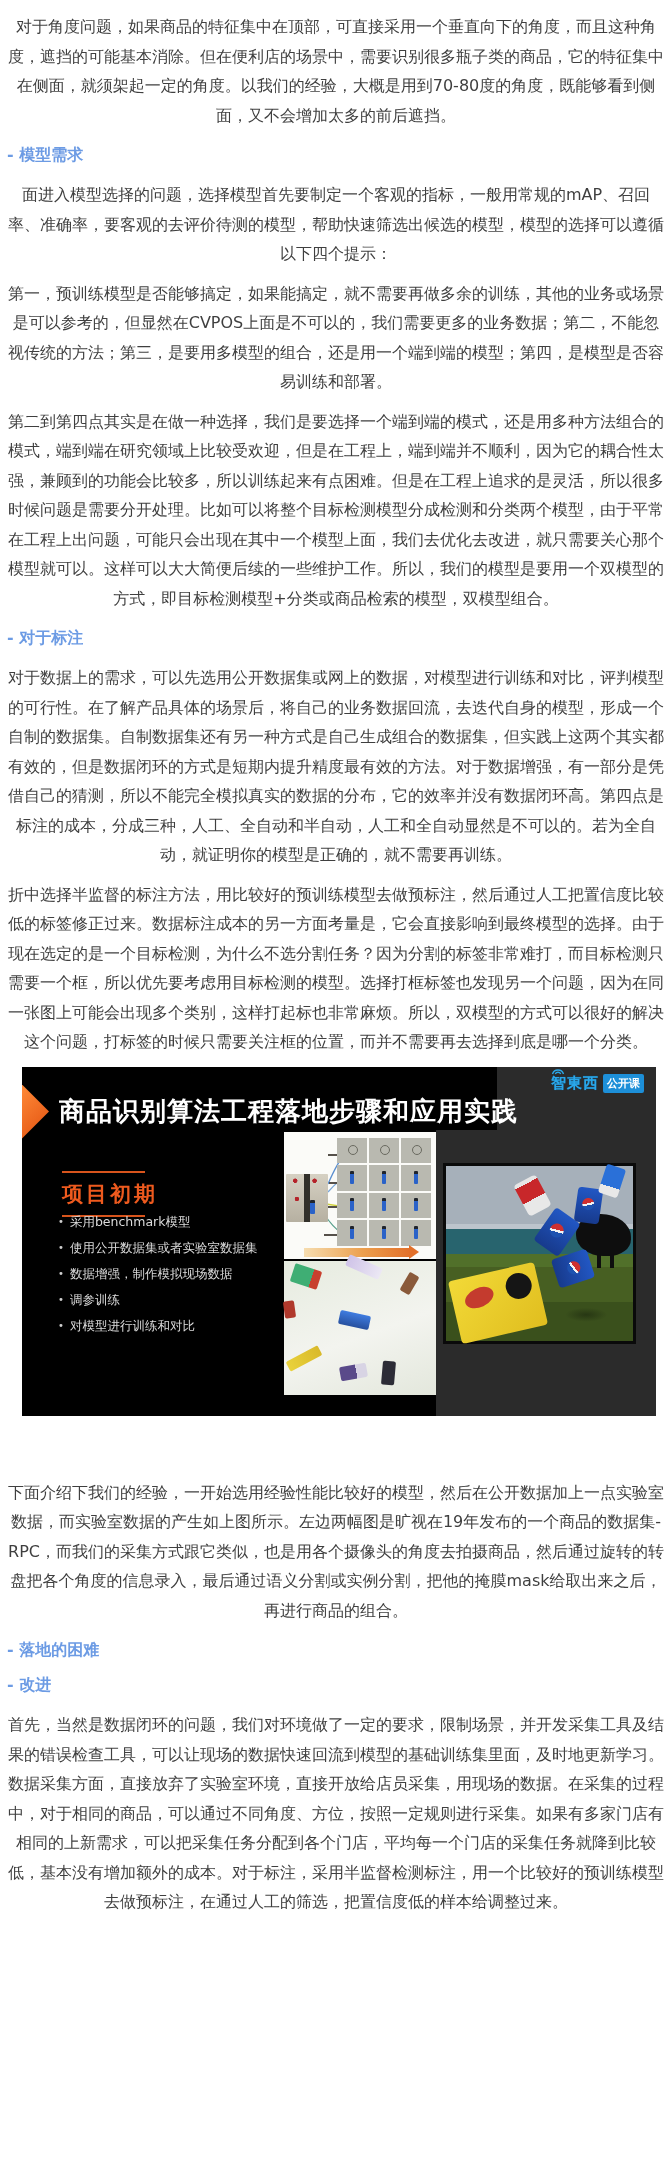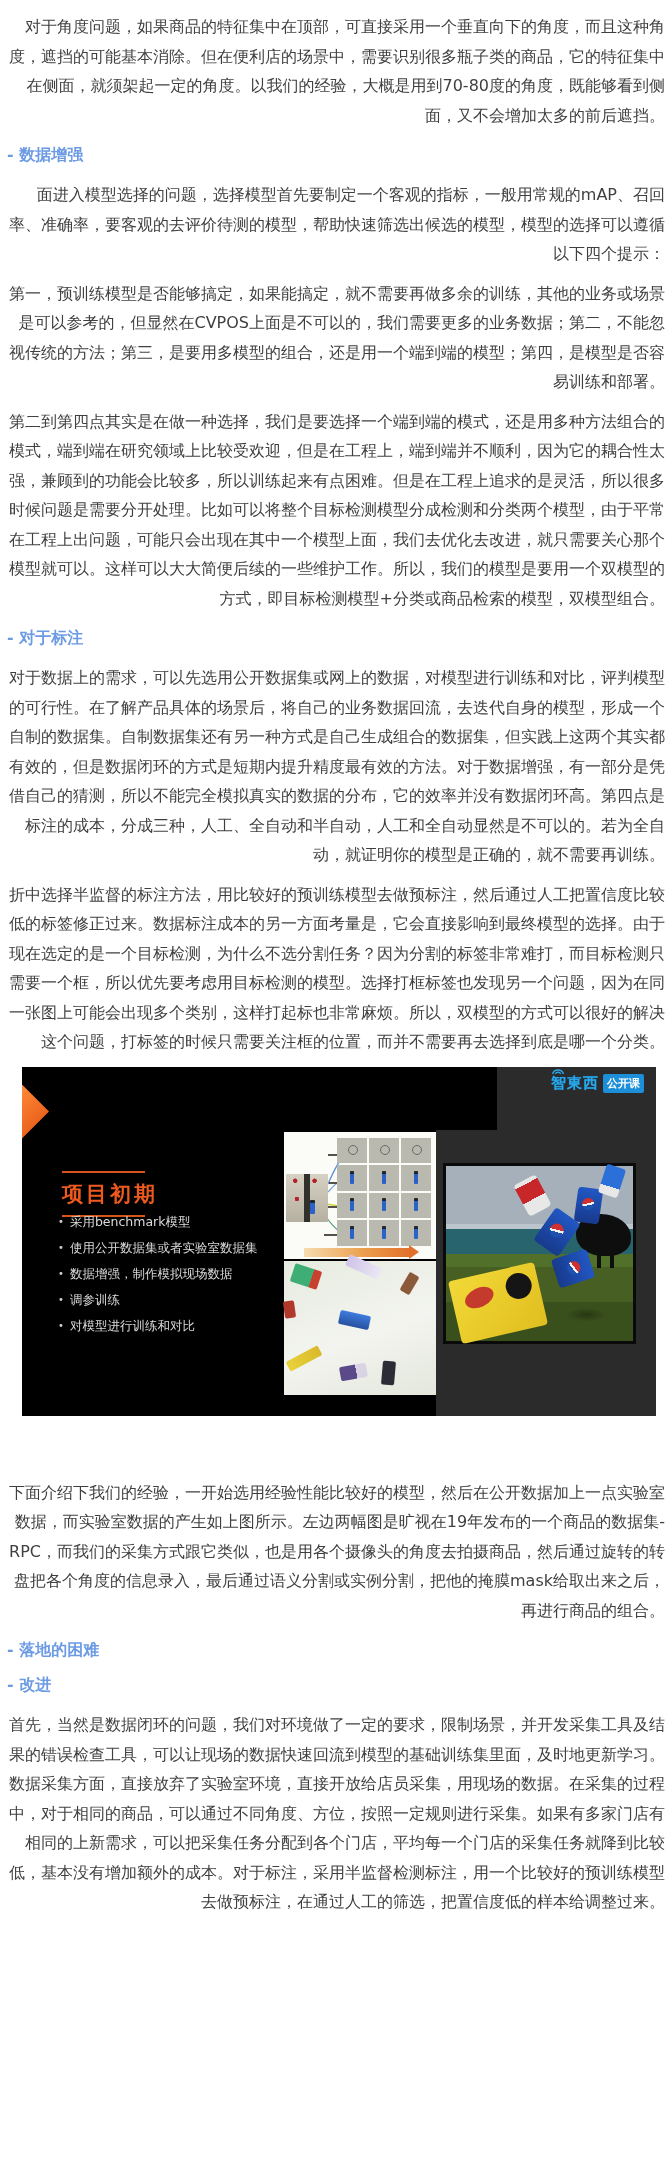--- a/index.html
+++ b/index.html
@@ -1,18 +1,18 @@
 <!DOCTYPE html>
 <html><head>
 <meta charset="utf-8">
 <style>
   html,body{margin:0;padding:0;background:#ffffff;}
   body{width:672px;font-family:"DejaVu Sans",sans-serif;}
   .article{padding:12px 7px 0 7px;}
-  p.bt{font-size:16px;line-height:29.5px;color:#3f3f3f;margin:0 0 10px 0;text-align:right;}
+  p.bt{font-size:16px;line-height:29.5px;color:#3f3f3f;margin:0 0 10px 0;text-align:center;}
   h3.sh{font-size:16px;line-height:20px;color:#6c9be4;margin:15px 0;font-weight:bold;}
 
   
   figure.slide{position:relative;width:634px;height:349px;margin:10px 0 62px 15px;background:#000;overflow:hidden;}
   .gray-a{position:absolute;left:475px;top:0;width:159px;height:63px;background:#2b2b2b;}
   .gray-b{position:absolute;left:414px;top:63px;width:220px;height:286px;background:#2b2b2b;}
   .t-arrow{position:absolute;left:0;top:18px;width:27px;height:54px;
     background:linear-gradient(135deg,#ff8a38,#e1500f);
     clip-path:polygon(0 0,100% 50%,0 100%);}
   .s-title{position:absolute;left:37px;top:27px;font-size:26px;font-weight:600;color:#fff;letter-spacing:1px;white-space:nowrap;}
@@ -88,33 +88,34 @@
     background:linear-gradient(140deg,#f2d937,#e0be1f);}
   .ypack .blob{position:absolute;left:12px;top:13px;width:30px;height:19px;background:#c43b2e;border-radius:50%;transform:rotate(-12deg);}
   .ypack .disc{position:absolute;right:7px;top:7px;width:26px;height:26px;background:#151515;border-radius:50%;}
 </style>
 </head>
 <body>
 
 <div class="article">
 
   <p class="bt">对于角度问题，如果商品的特征集中在顶部，可直接采用一个垂直向下的角度，而且这种角度，遮挡的可能基本消除。但在便利店的场景中，需要识别很多瓶子类的商品，它的特征集中在侧面，就须架起一定的角度。以我们的经验，大概是用到70-80度的角度，既能够看到侧面，又不会增加太多的前后遮挡。</p>
-  <h3 class="sh">- 数据增强</h3>
+  <h3 class="sh">- 模型需求</h3>
   <p class="bt">面进入模型选择的问题，选择模型首先要制定一个客观的指标，一般用常规的mAP、召回率、准确率，要客观的去评价待测的模型，帮助快速筛选出候选的模型，模型的选择可以遵循以下四个提示：</p>
   <p class="bt">第一，预训练模型是否能够搞定，如果能搞定，就不需要再做多余的训练，其他的业务或场景是可以参考的，但显然在CVPOS上面是不可以的，我们需要更多的业务数据；第二，不能忽视传统的方法；第三，是要用多模型的组合，还是用一个端到端的模型；第四，是模型是否容易训练和部署。</p>
   <p class="bt">第二到第四点其实是在做一种选择，我们是要选择一个端到端的模式，还是用多种方法组合的模式，端到端在研究领域上比较受欢迎，但是在工程上，端到端并不顺利，因为它的耦合性太强，兼顾到的功能会比较多，所以训练起来有点困难。但是在工程上追求的是灵活，所以很多时候问题是需要分开处理。比如可以将整个目标检测模型分成检测和分类两个模型，由于平常在工程上出问题，可能只会出现在其中一个模型上面，我们去优化去改进，就只需要关心那个模型就可以。这样可以大大简便后续的一些维护工作。所以，我们的模型是要用一个双模型的方式，即目标检测模型+分类或商品检索的模型，双模型组合。</p>
   <h3 class="sh">- 对于标注</h3>
   <p class="bt">对于数据上的需求，可以先选用公开数据集或网上的数据，对模型进行训练和对比，评判模型的可行性。在了解产品具体的场景后，将自己的业务数据回流，去迭代自身的模型，形成一个自制的数据集。自制数据集还有另一种方式是自己生成组合的数据集，但实践上这两个其实都有效的，但是数据闭环的方式是短期内提升精度最有效的方法。对于数据增强，有一部分是凭借自己的猜测，所以不能完全模拟真实的数据的分布，它的效率并没有数据闭环高。第四点是标注的成本，分成三种，人工、全自动和半自动，人工和全自动显然是不可以的。若为全自动，就证明你的模型是正确的，就不需要再训练。</p>
   <p class="bt">折中选择半监督的标注方法，用比较好的预训练模型去做预标注，然后通过人工把置信度比较低的标签修正过来。数据标注成本的另一方面考量是，它会直接影响到最终模型的选择。由于现在选定的是一个目标检测，为什么不选分割任务？因为分割的标签非常难打，而目标检测只需要一个框，所以优先要考虑用目标检测的模型。选择打框标签也发现另一个问题，因为在同一张图上可能会出现多个类别，这样打起标也非常麻烦。所以，双模型的方式可以很好的解决这个问题，打标签的时候只需要关注框的位置，而并不需要再去选择到底是哪一个分类。</p>
 
   <figure class="slide">
     <div class="gray-a"></div>
     <div class="gray-b"></div>
 
     <div class="t-arrow"></div>
+    <div class="s-title">商品识别算法工程落地步骤和应用实践</div>
 
     <div class="logo">
       <span class="brand"><span class="wifi"><svg width="14" height="9" viewBox="0 0 14 9">
               <path d="M1.5 8 A5.8 5.8 0 0 1 12.5 8" stroke="#2ba7e8" stroke-width="1.4" fill="none"></path>
               <path d="M4.3 8 A3 3 0 0 1 9.7 8" stroke="#2ba7e8" stroke-width="1.4" fill="none"></path>
             </svg></span>智東西</span>
       <span class="badge">公开课</span>
     </div>
 
     <div class="proj">

